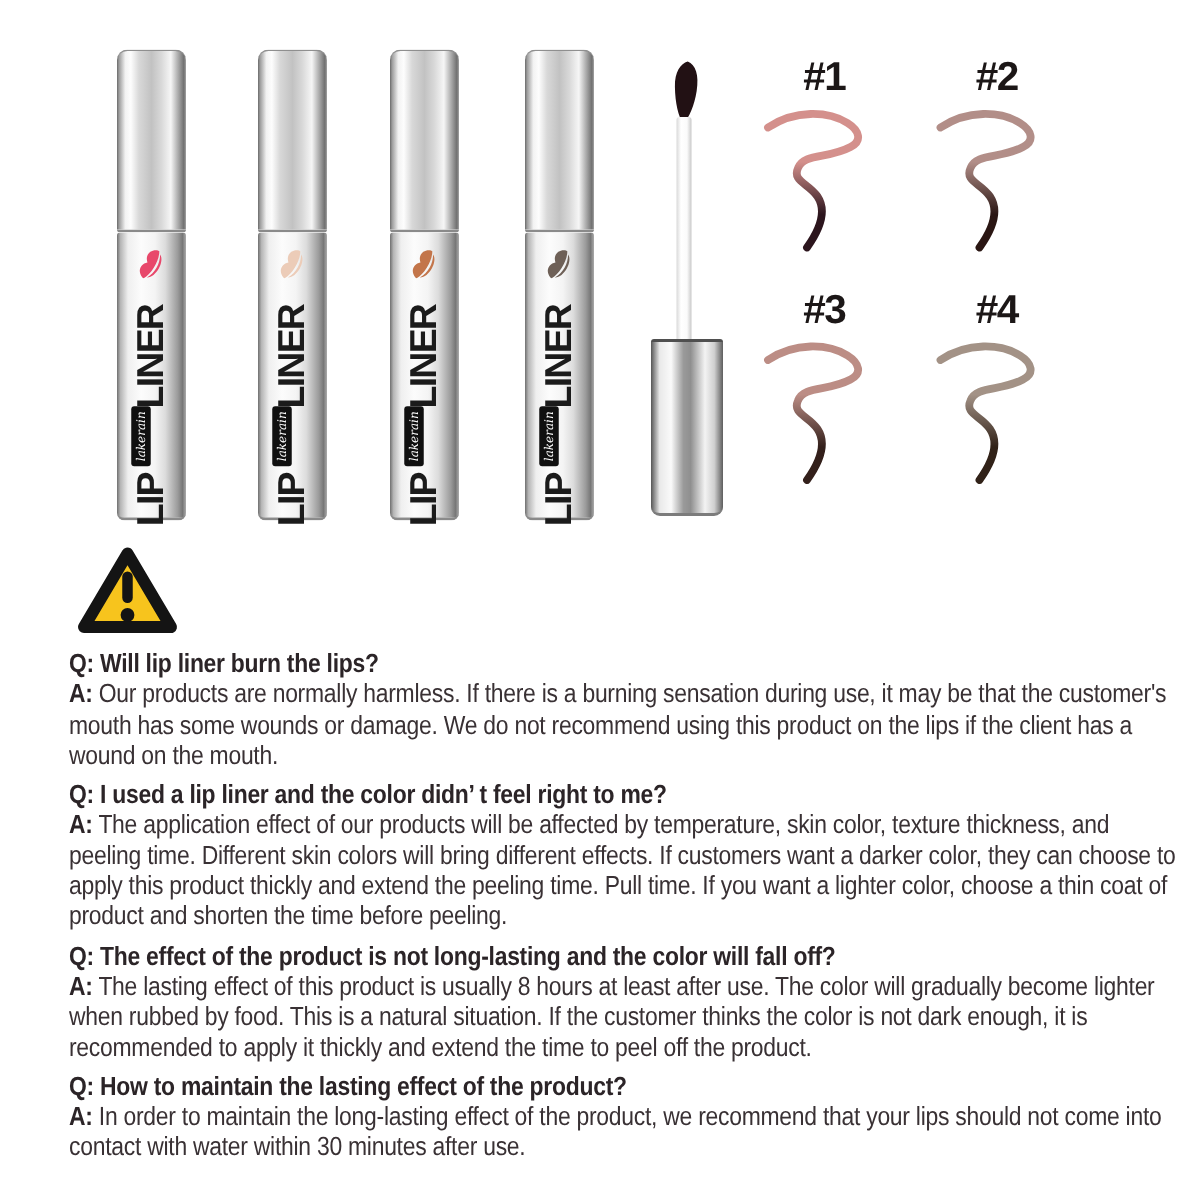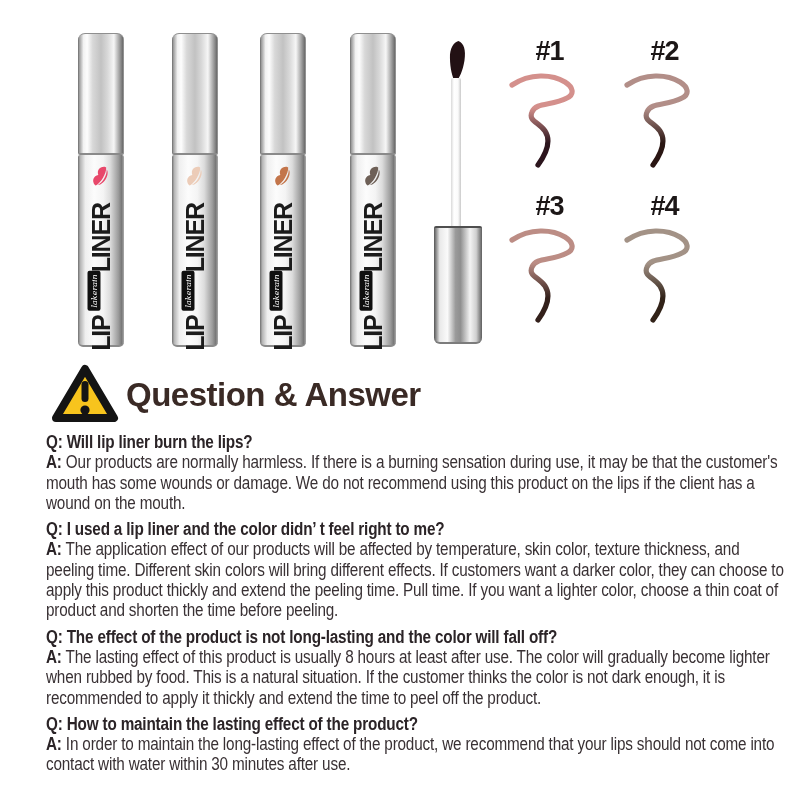--- a/index.html
+++ b/index.html
@@ -181,21 +181,20 @@
         </defs>
       <path fill="none" stroke="url(#swgrad3)" stroke-width="5.2" stroke-linecap="round" d="M7,17 C25,5 47,6 60,14 C68,19 70,26 62,30 C47,38 31,34 27,44 C23,53 34,54 40,63 C46,72 43,83 33,97"></path>
     </svg>
   </div>
 
   <svg class="warn" viewBox="0 0 70 64" style="color: rgb(247, 196, 29);">
     <path d="M35,7 L64,56 L6,56 Z" fill="currentColor" stroke="#141414" stroke-width="8" stroke-linejoin="round"></path>
     <rect x="31.5" y="19" width="7" height="21" rx="3.5" fill="#141414"></rect>
     <circle cx="35" cy="48" r="4.6" fill="#141414"></circle>
   </svg>
-  <h1 class="qa-title">Question &amp; Answer</h1>
 
   <div class="qa-list">
     <p class="q">Q: Will lip liner burn the lips?</p>
     <p class="a"><span class="alabel">A:</span> <span>Our products are normally harmless. If there is a burning sensation during use, it may be that the customer's mouth has some wounds or damage. We do not recommend using this product on the lips if the client has a wound on the mouth.</span></p>
 
     <p class="q">Q: I used a lip liner and the color didn’ t feel right to me?</p>
     <p class="a"><span class="alabel">A:</span> <span>The application effect of our products will be affected by temperature, skin color, texture thickness, and peeling time. Different skin colors will bring different effects. If customers want a darker color, they can choose to apply this product thickly and extend the peeling time. Pull time. If you want a lighter color, choose a thin coat of product and shorten the time before peeling.</span></p>
 
     <p class="q">Q: The effect of the product is not long-lasting and the color will fall off?</p>
     <p class="a"><span class="alabel">A:</span> <span>The lasting effect of this product is usually 8 hours at least after use. The color will gradually become lighter when rubbed by food. This is a natural situation. If the customer thinks the color is not dark enough, it is recommended to apply it thickly and extend the time to peel off the product.</span></p>

